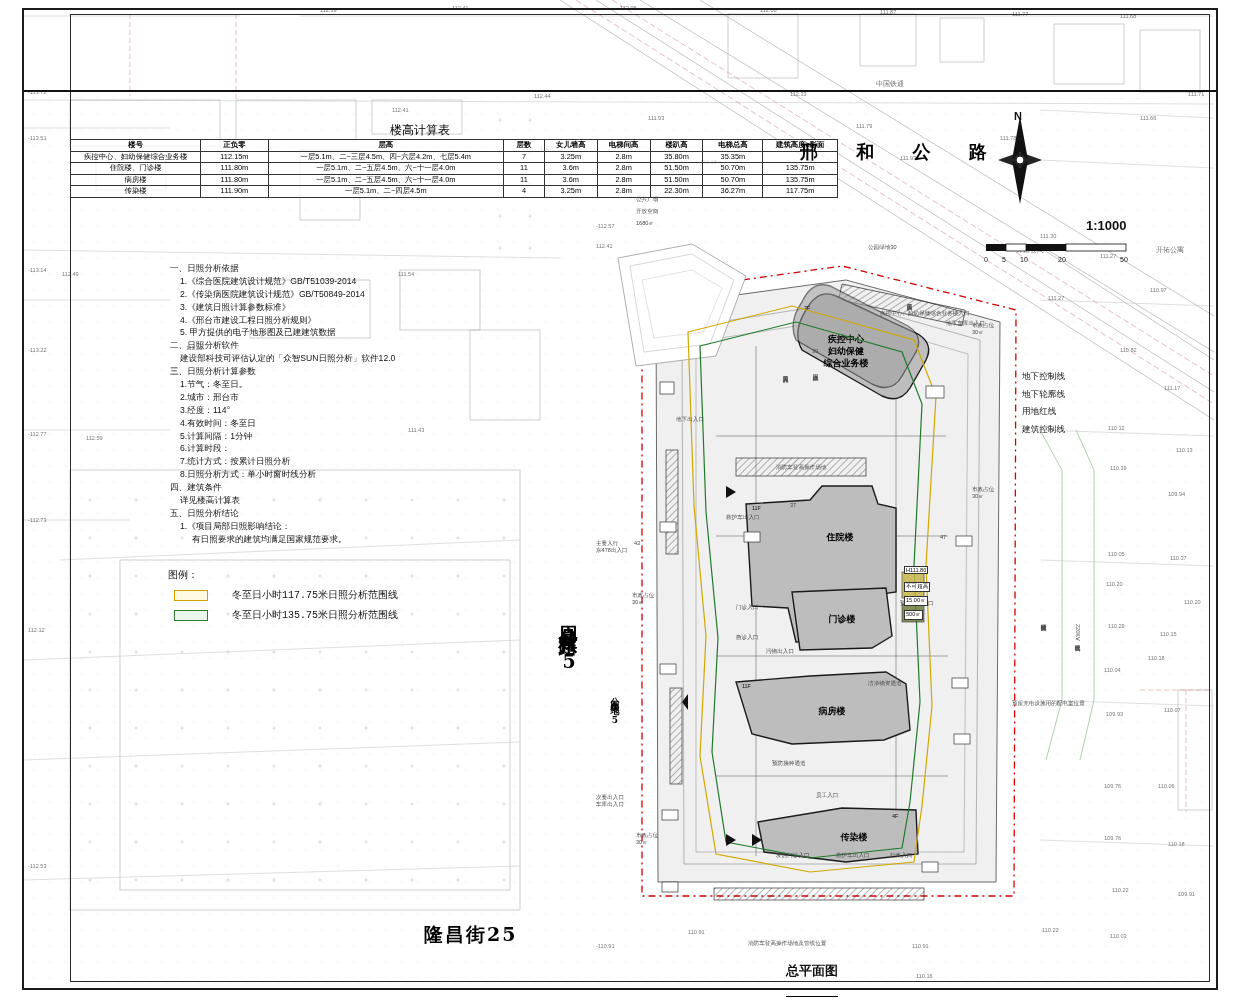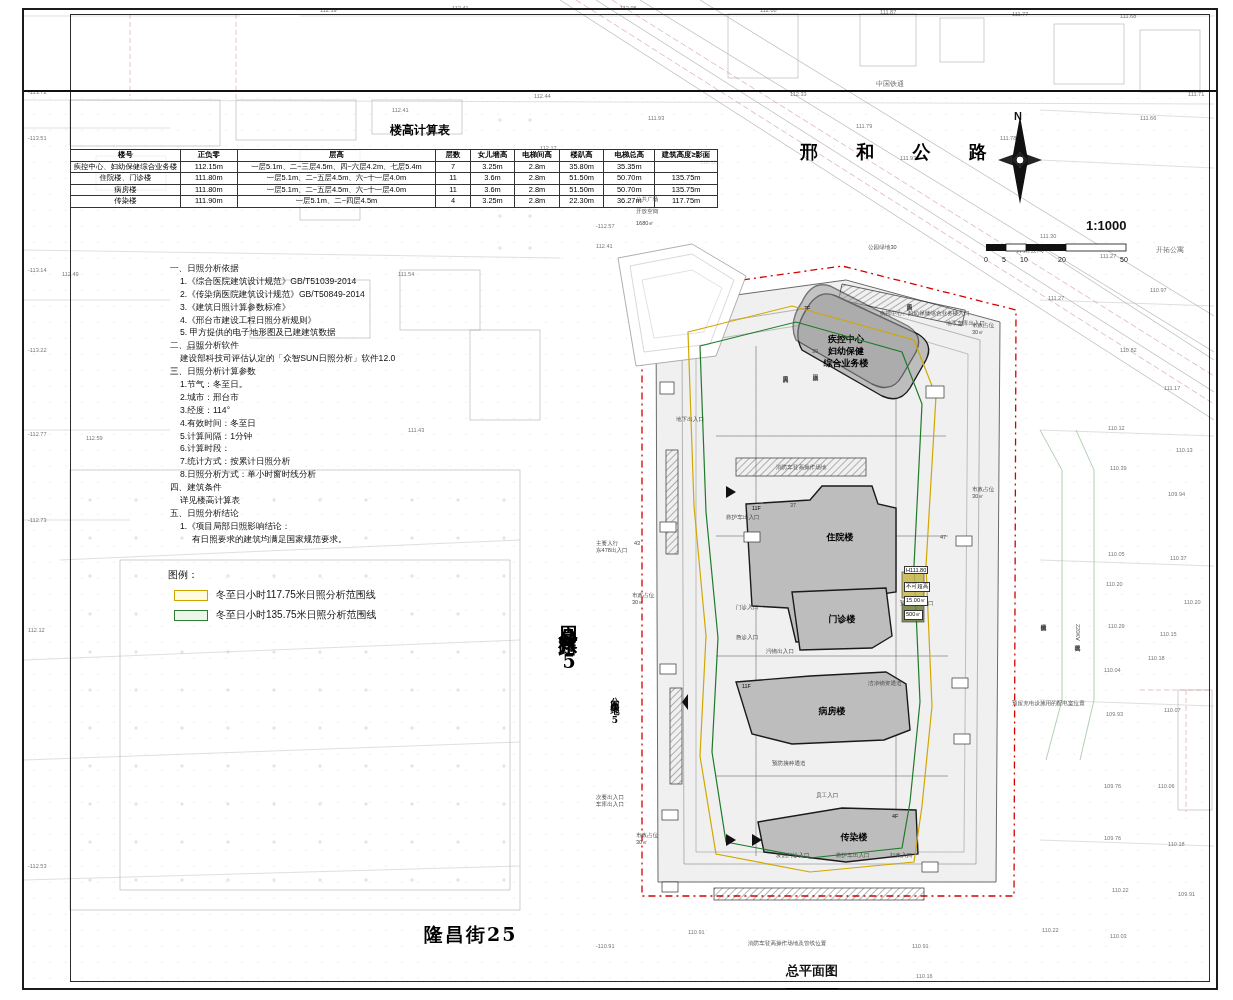--- a/index.html
+++ b/index.html
@@ -31,43 +31,43 @@
     font-weight:700; font-size:32px; letter-spacing:2px; color:#000;
     white-space:nowrap;
   }
   .title-rule { position:absolute; left:24px; top:90px; width:1192px; height:2px; background:#111; }
 
   
   .bg-survey { position:absolute; inset:0; pointer-events:none; }
 
   
   .tbl-wrap { position:absolute; left:70px; top:122px; width:700px; }
-  .tbl-title { font-size:12px; font-weight:700; text-align:center; margin-bottom:10px; color:#000;}
-  table.heights { border-collapse:collapse; width:648px; background:rgba(255,255,255,.72); }
+  .tbl-title { font-size:12px; font-weight:400; text-align:center; margin-bottom:0; color:#000;}
+  table.heights { border-collapse:collapse; width:768px; background:rgba(255,255,255,.72); }
   table.heights th, table.heights td {
     border:1px solid #333; font-size:7.4px; line-height:1.15; padding:1px 2px;
     text-align:center; color:#000; white-space:nowrap;
   }
   table.heights th { font-weight:700; }
   table.heights td.name { text-align:center; }
   table.heights td.floors { text-align:center; }
 
   
   .notes {
     position:absolute; left:170px; top:262px; width:330px;
     font-size:8.6px; line-height:1.5; color:#111;
   }
   .notes div { white-space:nowrap; }
   .notes .ind1 { padding-left:10px; }
   .notes .ind2 { padding-left:22px; }
 
   
   .legend { position:absolute; left:168px; top:568px; width:330px; font-size:10px; }
   .legend .lg-title { margin-bottom:4px; }
-  .legend-row { display:flex; align-items:center; gap:8px; margin:6px 0 0 6px; }
+  .legend-row { display:flex; align-items:center; gap:24px; margin:6px 0 0 6px;font-family:Liberation Mono, monospace; }
   .swatch { width:34px; height:11px; border:1px solid #555; }
   .sw-yellow { background:#fffbe0; border-color:#caa400; }
   .sw-green  { background:#eaf7ea; border-color:#2f7d32; }
 
   
   .compass { position:absolute; left:984px; top:112px; width:72px; height:96px; }
   .north-label { position:absolute; left:1014px; top:110px; font-size:11px; font-weight:700; }
   .scale-text { position:absolute; left:1086px; top:218px; font-size:13px; font-weight:700; }
   .scale-bar { position:absolute; left:984px; top:242px; width:150px; height:26px; }
 
@@ -78,21 +78,21 @@
   
   .street {
     position:absolute; font-family:"DejaVu Serif", serif; font-weight:700; color:#000;
   }
   .street.vert { writing-mode:vertical-rl; text-orientation:upright; letter-spacing:3px; }
   #st-xinghe  { left:800px; top:140px; font-size:18px; letter-spacing:16px; }
   #st-zhougong{ left:556px; top:610px; font-size:19px; }
   #st-longchang{ left:424px; top:922px; font-size:19px; letter-spacing:2px; }
   #st-gongyuan { left:608px; top:690px; font-size:9px; }
   #plan-caption { position:absolute; left:786px; top:962px; font-size:13px; font-weight:700; font-family:"DejaVu Serif", serif; }
-  #plan-caption .ul { border-bottom:1px solid #000; padding-bottom:10px; }
+  #plan-caption .ul { border-bottom:1px solid #000; padding-bottom:18px; }
 
   
   .site { position:absolute; left:596px; top:236px; width:430px; height:700px; }
   .lot-fill { fill:#efefef; stroke:#5a5a5a; stroke-width:1; }
   .bldg { fill:#bdbdbd; stroke:#1a1a1a; stroke-width:1.4; }
   .bldg-dark { fill:#9f9f9f; stroke:#141414; stroke-width:1.4; }
   .bldg-label { font-size:9px; font-family:"DejaVu Serif", serif; font-weight:700; fill:#000; }
   .tiny { font-size:5.4px; fill:#111; font-family:"Liberation Sans", sans-serif; }
   .redline { fill:none; stroke:#d40000; stroke-width:1.3; stroke-dasharray:7 4 2 4; }
   .greenline { fill:none; stroke:#1f7a2a; stroke-width:1.2; }
@@ -514,20 +514,26 @@
     <rect x="82" y="2" width="60" height="7" fill="#fff" stroke="#111" stroke-width="0.8"></rect>
     <g font-size="7" fill="#111" font-family="Liberation Sans, sans-serif">
       <text x="0" y="20">0</text>
         <text x="18" y="20">5</text>
       <text x="36" y="20">10</text>
         <text x="74" y="20">20</text>
       <text x="136" y="20">50</text>
     </g>
   </svg>
 
+  <div class="callouts">
+    <div>地下控制线</div>
+    <div>地下轮廓线</div>
+    <div>用地红线</div>
+    <div>建筑控制线</div>
+  </div>
 
   <div class="street" id="st-xinghe">邢 和 公 路</div>
   <div class="street vert" id="st-zhougong">周公村东路25</div>
   <div class="street" id="st-longchang">隆昌街25</div>
   <div class="street vert" id="st-gongyuan">公园绿地15</div>
   <div id="plan-caption"><span class="ul">总平面图</span></div>
 
   <svg class="site" viewBox="0 0 430 700">
 
     <path class="redline" d="M46 58 L246 30 L420 74 L418 660 L46 660 Z"></path>

